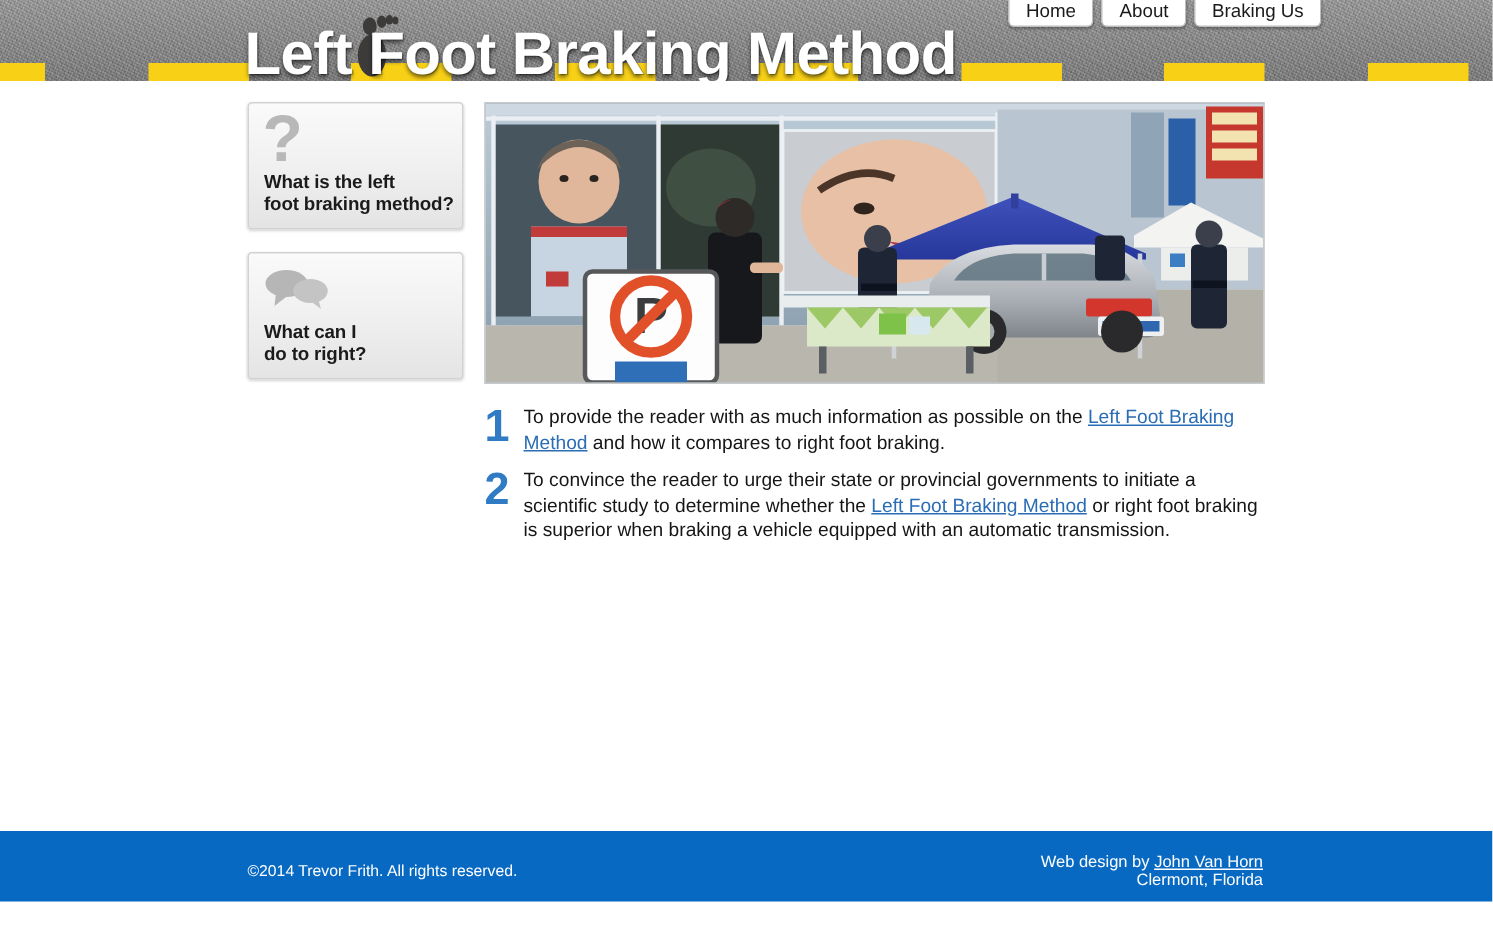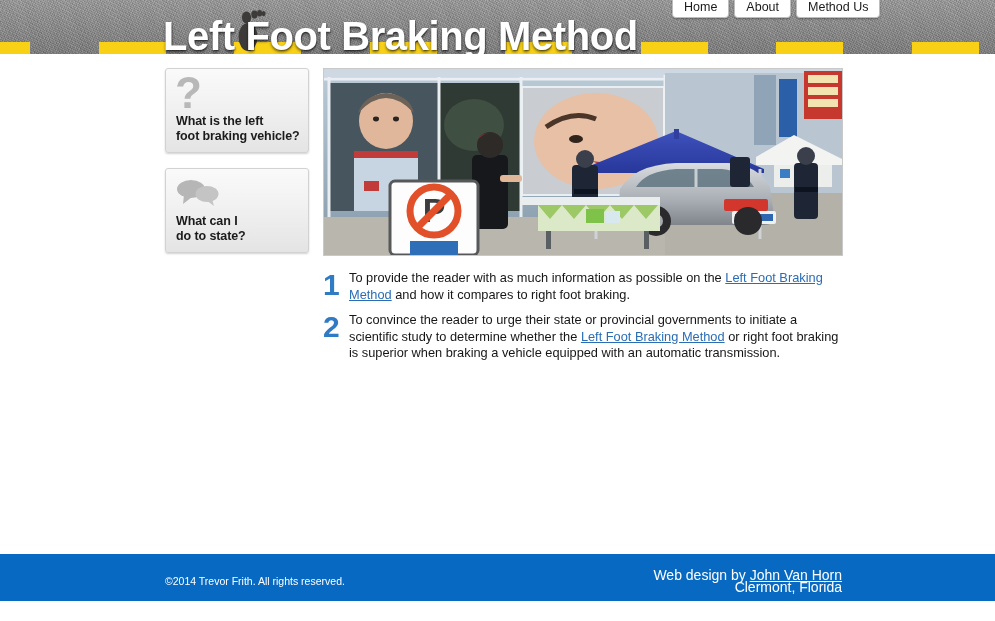--- a/index.html
+++ b/index.html
@@ -243,21 +243,21 @@
     top: 21px;
     font-size: 10.5px;
     line-height: 12px;
     color: #ffffff;
     text-align: center;
   }
   #credit {
     position: absolute;
     right: 153px;
     top: 15px;
-    font-size: 14px;
+    font-size: 11px;
     line-height: 12px;
     color: #ffffff;
     text-align: right;
   }
   #credit a {
     color: #ffffff;
     text-decoration: underline;
     cursor: pointer;
   }
 </style>
@@ -267,21 +267,21 @@
 <div id="header">
 
   <div id="topnav">
     <div class="navbtn">
       <span>Home</span>
     </div>
     <div class="navbtn">
       <span>About</span>
     </div>
     <div class="navbtn">
-      <span>Method Us</span>
+      <span>Braking Us</span>
     </div>
   </div>
 
   <div id="site-title-wrap">
     <svg id="footprint" viewBox="0 0 34 46">
       <ellipse cx="15" cy="29" rx="9.5" ry="14" fill="#3d3a3a"></ellipse>
       <ellipse cx="13.5" cy="9.5" rx="4.6" ry="6" fill="#3d3a3a"></ellipse>
       <ellipse cx="21.5" cy="6.5" rx="3.2" ry="4.1" fill="#3d3a3a"></ellipse>
       <ellipse cx="26.6" cy="5.2" rx="2.5" ry="3.2" fill="#3d3a3a"></ellipse>
       <ellipse cx="30.6" cy="5.6" rx="2.0" ry="2.6" fill="#3d3a3a"></ellipse>
@@ -304,36 +304,36 @@
 <div id="main">
   <div id="content">
     <div id="columns">
 
       <div id="sidebar">
 
         <div class="side-box">
           <div class="sb-icon qmark">?</div>
           <div class="sb-label">
             <span>What is the left</span><br>
-            <span>foot braking vehicle?</span>
+            <span>foot braking method?</span>
           </div>
         </div>
 
         <div class="side-box">
           <div class="sb-icon bubbles">
             <svg width="44" height="28" viewBox="0 0 44 28">
               <ellipse cx="15" cy="10" rx="14" ry="9" fill="#b6b6b6"></ellipse>
               <path d="M8 16 L7 25 L16 18 Z" fill="#b6b6b6"></path>
               <ellipse cx="31" cy="15" rx="11.5" ry="8" fill="#c4c4c4"></ellipse>
               <path d="M36 20 L38 27 L30 21 Z" fill="#c4c4c4"></path>
             </svg>
           </div>
           <div class="sb-label">
             <span>What can I</span><br>
-            <span>do to state?</span>
+            <span>do to right?</span>
           </div>
         </div>
 
       </div>
 
       <div id="article">
 
         <div id="hero-photo">
           <svg width="518" height="186" viewBox="0 0 518 186" preserveAspectRatio="none">
             <defs>

